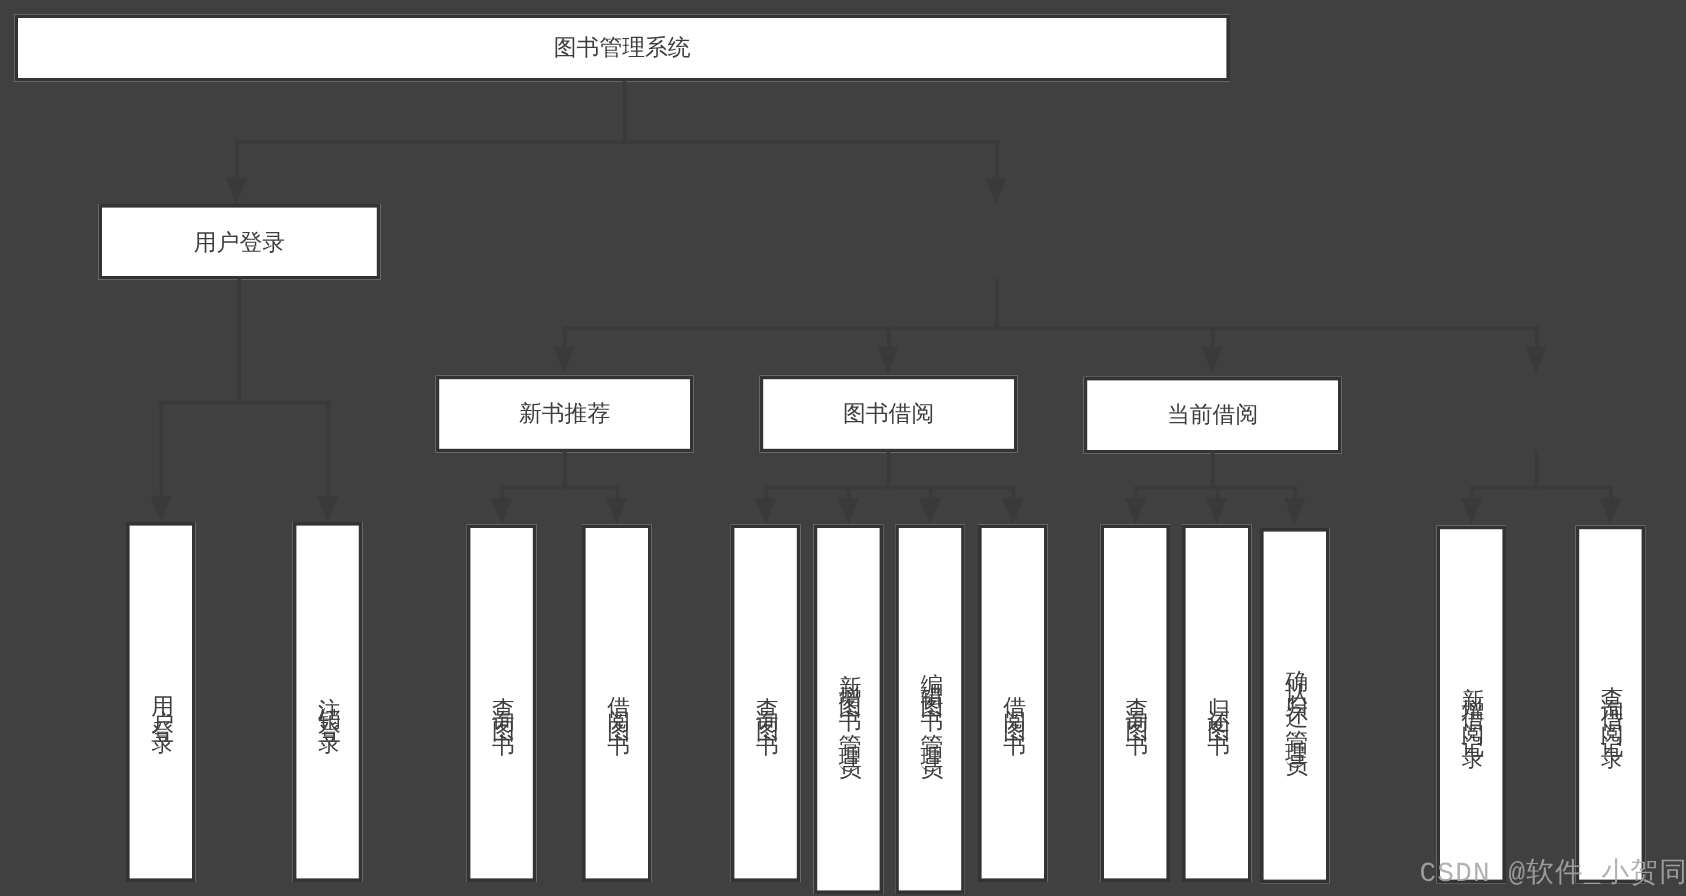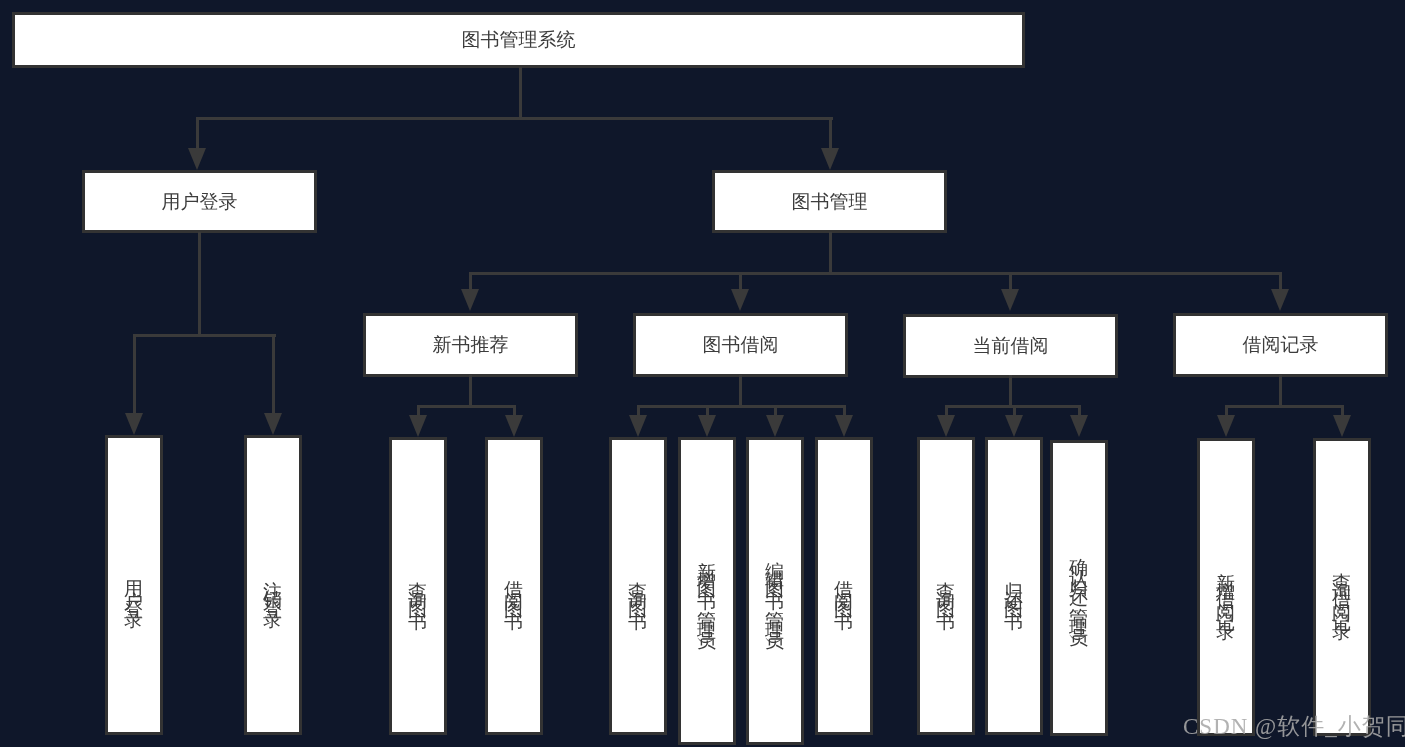--- a/index.html
+++ b/index.html
@@ -1,21 +1,21 @@
 <!DOCTYPE html>
 <html><head>
 <meta charset="utf-8">
 <style>
   html,body{margin:0;padding:0;background:#ffffff;}
   #canvas{
     position:relative;
     width:1405px;height:747px;
-    background:#0f172a;
+    background:#404040;
     overflow:hidden;
-    font-family:Liberation Serif, serif;
+    font-family:Liberation Mono, monospace;
   }
   .box{
     position:absolute;
     box-sizing:border-box;
     border:3px solid #333333;
     background:#ffffff;
     display:flex;
     align-items:center;
     justify-content:center;
     color:#3d3d3d;
@@ -58,23 +58,20 @@
   <div class="line" style="left:519px;top:67px;width:3px;height:52px;"></div>
   <div class="line" style="left:196px;top:117px;width:637px;height:3px;"></div>
   <div class="line" style="left:196px;top:117px;width:3px;height:36px;"></div>
   <div class="arrow" style="left:188px;top:148px;"></div>
   <div class="line" style="left:829px;top:117px;width:3px;height:36px;"></div>
   <div class="arrow" style="left:821px;top:148px;"></div>
 
   <div class="box" style="left:82px;top:170px;width:235px;height:63px;">
     <span class="lbl">用户登录</span>
   </div>
-  <div class="box" style="left:712px;top:170px;width:235px;height:63px;">
-    <span class="lbl">图书管理</span>
-  </div>
 
   <div class="line" style="left:198px;top:232px;width:3px;height:104px;"></div>
   <div class="line" style="left:133px;top:334px;width:143px;height:3px;"></div>
   <div class="line" style="left:133px;top:334px;width:3px;height:82px;"></div>
   <div class="arrow" style="left:125px;top:413px;"></div>
   <div class="line" style="left:272px;top:334px;width:3px;height:82px;"></div>
   <div class="arrow" style="left:264px;top:413px;"></div>
 
   <div class="box vbox" style="left:105px;top:435px;width:58px;height:300px;">
     <span class="lbl">用户登录</span>
@@ -95,23 +92,20 @@
   <div class="arrow" style="left:1271px;top:289px;"></div>
 
   <div class="box" style="left:633px;top:313px;width:215px;height:64px;">
     <span class="lbl">图书借阅</span>
   </div>
   <div class="box" style="left:363px;top:313px;width:215px;height:64px;">
     <span class="lbl">新书推荐</span>
   </div>
   <div class="box" style="left:903px;top:314px;width:215px;height:64px;">
     <span class="lbl">当前借阅</span>
-  </div>
-  <div class="box" style="left:1173px;top:313px;width:215px;height:64px;">
-    <span class="lbl">借阅记录</span>
   </div>
 
   <div class="line" style="left:469px;top:375px;width:3px;height:33px;"></div>
   <div class="line" style="left:417px;top:405px;width:99px;height:3px;"></div>
   <div class="line" style="left:417px;top:405px;width:3px;height:12px;"></div>
   <div class="arrow" style="left:409px;top:415px;"></div>
   <div class="line" style="left:513px;top:405px;width:3px;height:12px;"></div>
   <div class="arrow" style="left:505px;top:415px;"></div>
 
   <div class="box vbox" style="left:389px;top:437px;width:58px;height:298px;">

